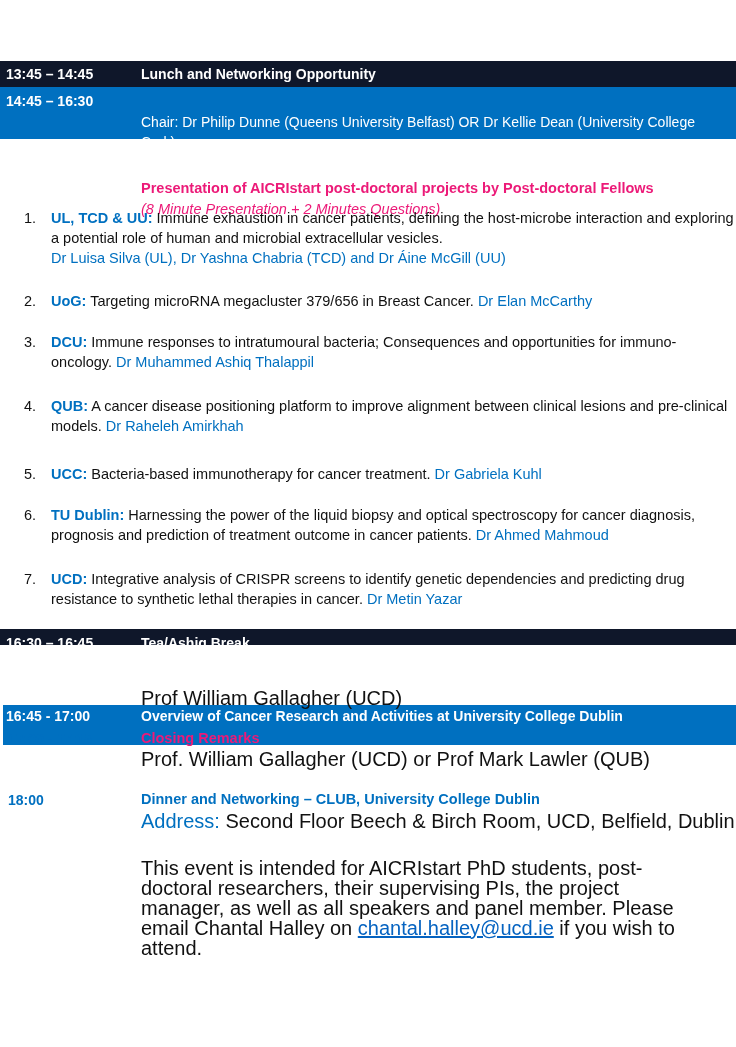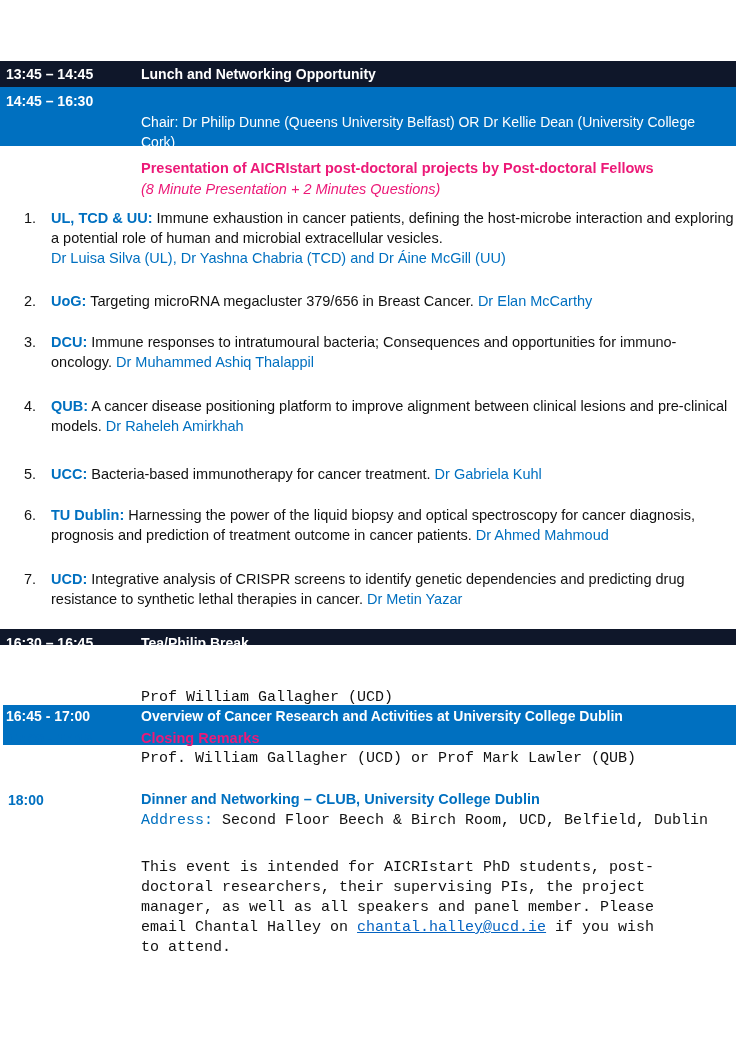--- a/index.html
+++ b/index.html
@@ -24,51 +24,51 @@
     .bar .chair {
       position: absolute; left: 141px; top: 25px; right: 4px;
       font-weight: normal; font-size: 14px; line-height: 20px;
     }
     .light { background: #0f172a; }
     .dark  { background: #0070c0; }
 
     .pink { color: #ec1a78; }
     .blue { color: #0070c0; }
 
-    .abs { position: absolute; }
+    .abs { position: absolute; margin-top: 20px; }
 
     .session-head {
       left: 141px; font-weight: bold; font-size: 14.5px;
     }
     .session-sub {
       left: 141px; font-style: italic; font-size: 14.5px;
     }
 
     .item { position: absolute; left: 24px; right: 2px; line-height: 20px; font-size: 14.5px; }
     .item .num { position: absolute; left: 0; top: 0; width: 24px; }
     .item .body { margin-left: 27px; }
     .item .inst { color: #0070c0; font-weight: bold; }
     .item .speaker { color: #0070c0; }
 
     .row-time {
       position: absolute; left: 8px; font-weight: bold; color: #0070c0; font-size: 14px;
     }
     .row-title { position: absolute; left: 141px; font-weight: bold; font-size: 14.5px; }
-    .row-text  { position: absolute; left: 141px; font-size: 15px; line-height: 20px; font-family: Liberation Mono, monospace; }
+    .row-text  { position: absolute; left: 141px; font-size: 20px; line-height: 20px; }
     .link { color: #0563c1; text-decoration: underline; }
   </style>
 </head>
 <body>
 
 <div class="bar light" style="top:61px;height:26px;">
   <span class="time">13:45 – 14:45</span>
   <span class="title">Lunch and Networking Opportunity</span>
 </div>
 
-<div class="bar dark" style="top:87px;height:59px;">
+<div class="bar dark" style="top:87px;height:52px;">
   <span class="time" style="top:6px;">14:45 – 16:30</span>
   <span class="chair">Chair: Dr Philip Dunne (Queens University Belfast) OR Dr Kellie Dean (University College Cork)</span>
 </div>
 
 <div class="abs session-head pink" style="top:160px;">Presentation of AICRIstart post-doctoral projects by Post-doctoral Fellows</div>
 <div class="abs session-sub pink" style="top:181px;">(8 Minute Presentation + 2 Minutes Questions)</div>
 
 <div class="item" style="top:208px;">
   <span class="num">1.</span>
   <div class="body">
@@ -114,21 +114,21 @@
 
 <div class="item" style="top:569px;">
   <span class="num">7.</span>
   <div class="body">
     <span class="inst">UCD:</span><span> Integrative analysis of CRISPR screens to identify genetic dependencies and predicting drug resistance to synthetic lethal therapies in cancer. </span><span class="speaker">Dr Metin Yazar</span>
   </div>
 </div>
 
 <div class="bar light" style="top:629px;height:16px;">
   <span class="time" style="top:6px;">16:30 – 16:45</span>
-  <span class="title" style="top:6px;">Tea/Philip Break</span>
+  <span class="title" style="top:6px;">Tea/Ashiq Break</span>
 </div>
 
 <div class="bar dark" style="top:657px;height:40px;left:3px;margin-top:48px;">
   <span class="time" style="left:3px;top:3px;">16:45 - 17:00</span>
   <span class="title" style="left:138px;top:3px;">Overview of Cancer Research and Activities at University College Dublin</span>
 </div>
 <div class="row-text" style="top:688px;">Prof William Gallagher (UCD)</div>
 
 <div class="row-time" style="top:731px;">17:00 - 17:15</div>
 <div class="row-title pink" style="top:730px;">Closing Remarks</div>

